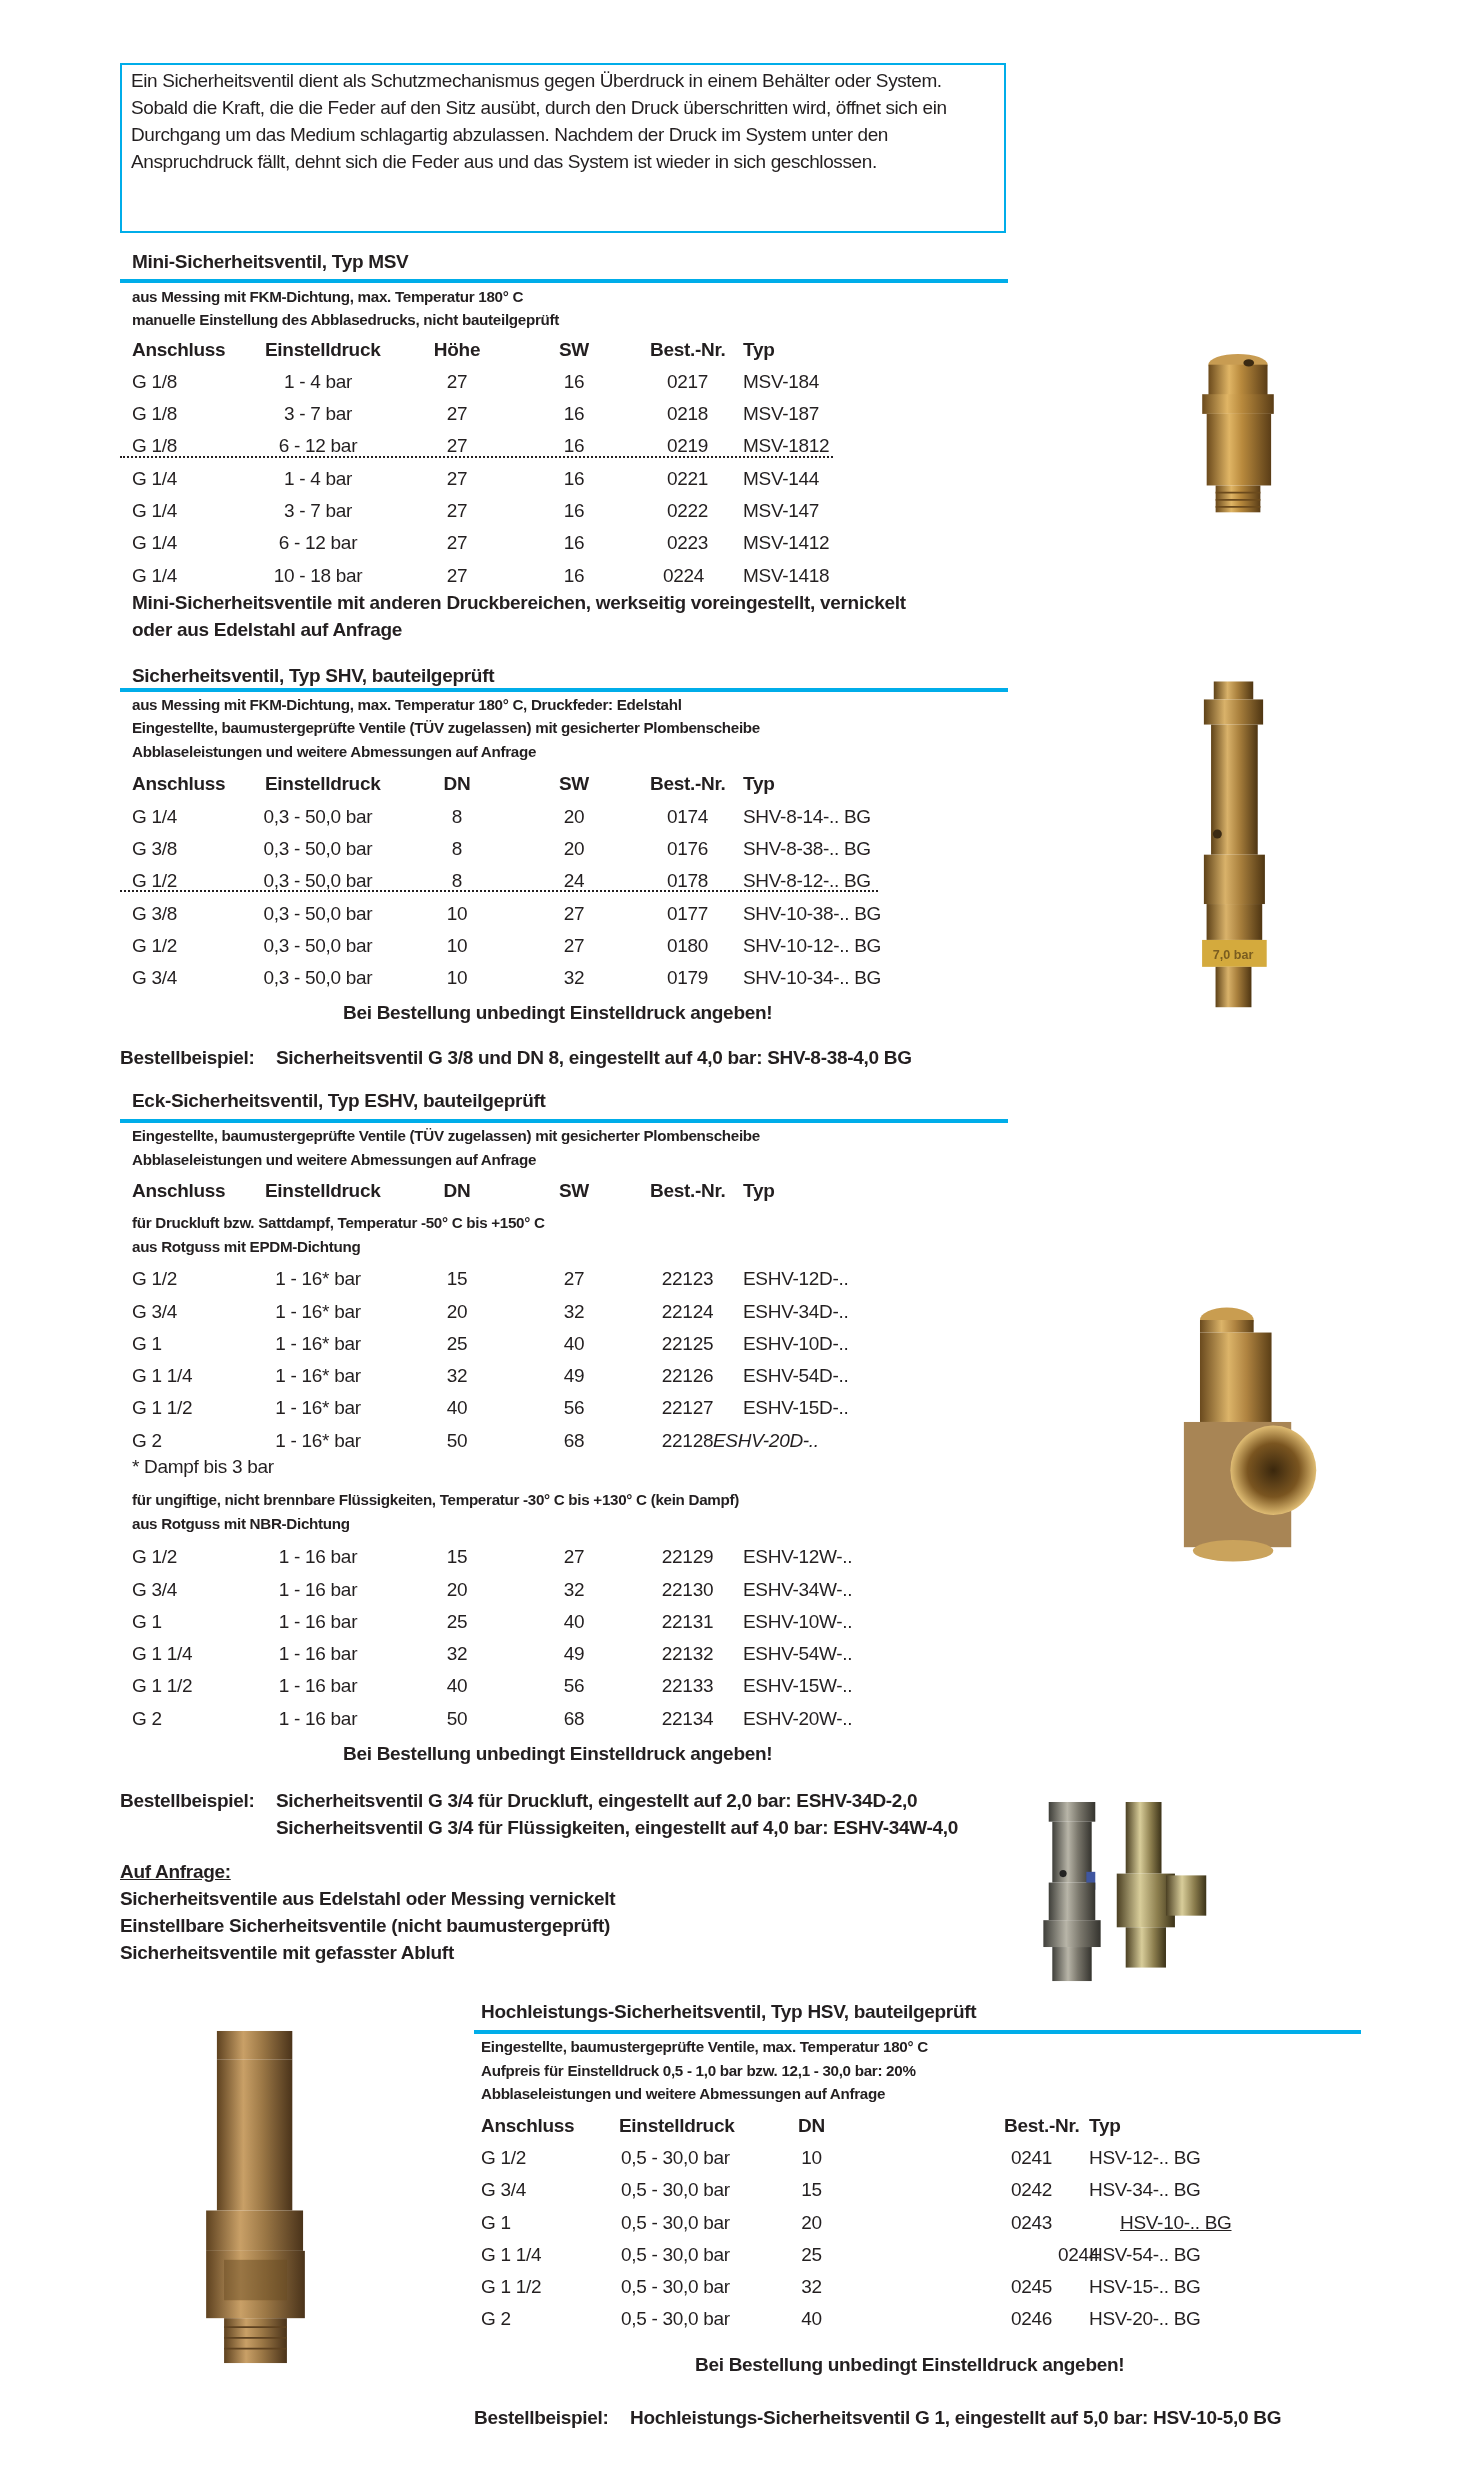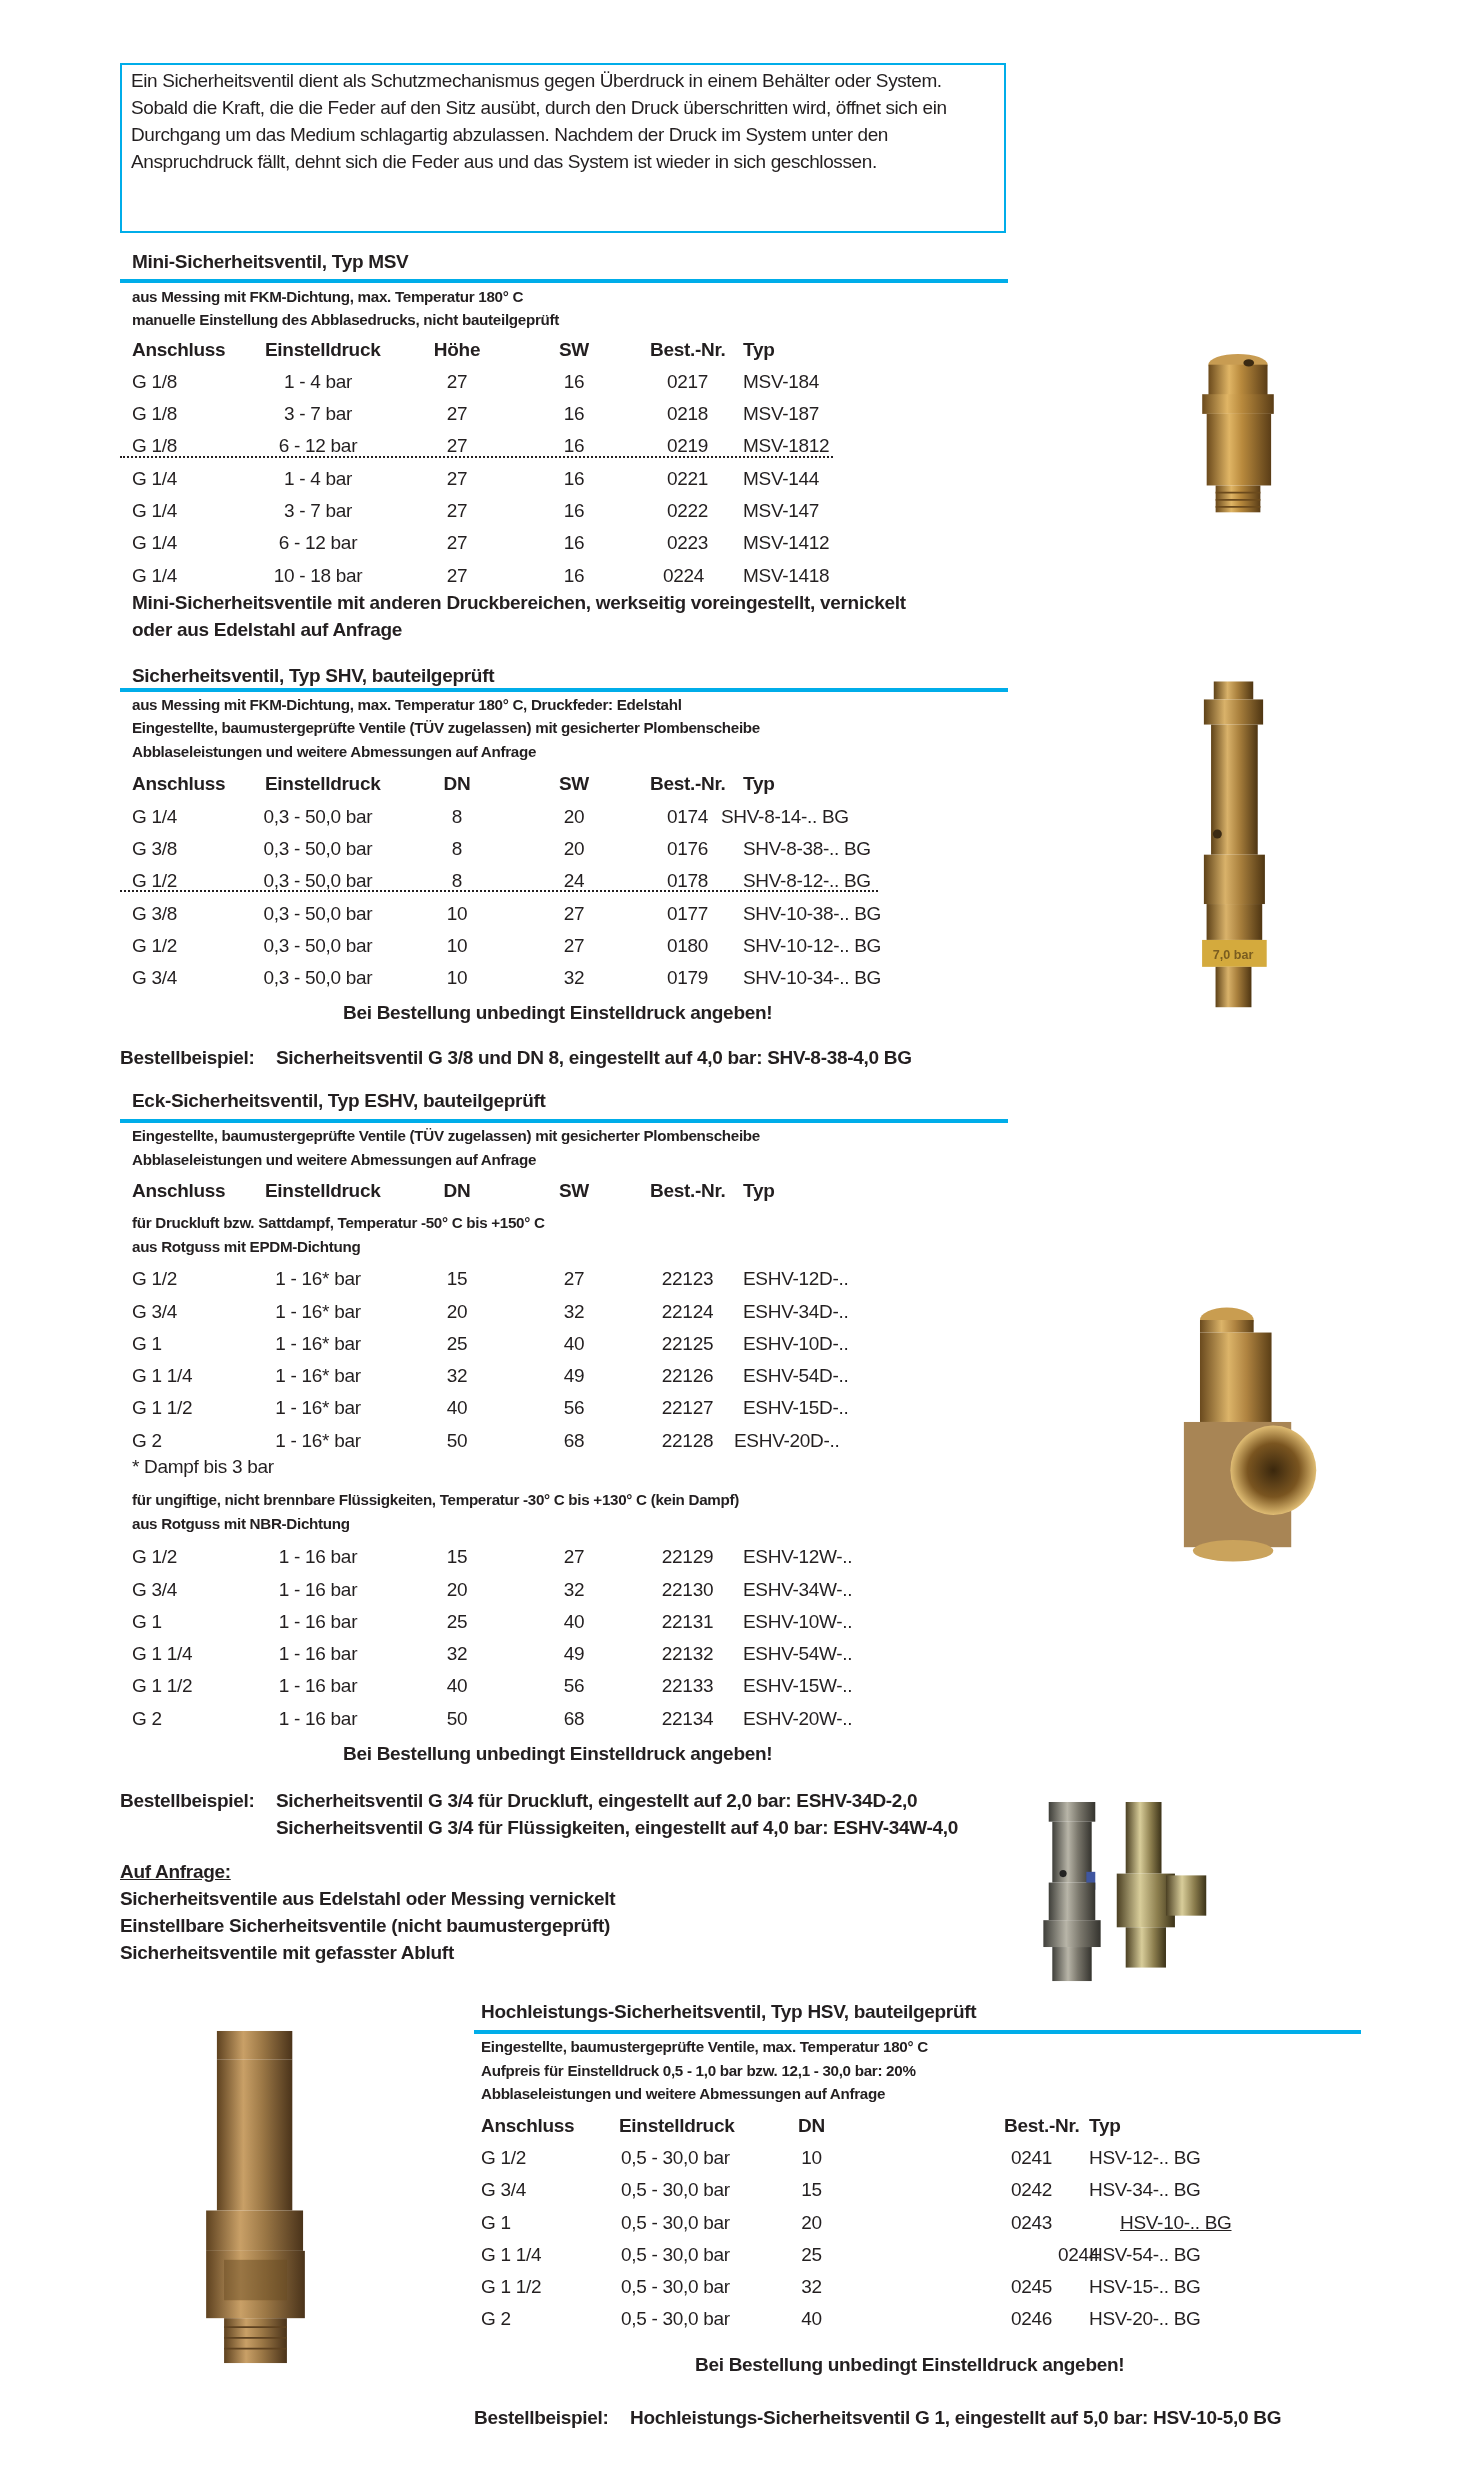--- a/index.html
+++ b/index.html
@@ -146,21 +146,21 @@
       <span class="cell c-center" style="left: 538px; width: 72px;">SW</span>
       <span class="cell c-left" style="left: 650px;">Best.-Nr.</span>
       <span class="cell c-left" style="left: 743px;">Typ</span>
     </div>
     <div class="row" style="left: 0px; top: 801px; width: 1483px;">
       <span class="cell c-left" style="left: 132px;">G 1/4</span>
       <span class="cell c-center" style="left: 251px; width: 134px;">0,3 - 50,0 bar</span>
       <span class="cell c-center" style="left: 421px; width: 72px;">8</span>
       <span class="cell c-center" style="left: 538px; width: 72px;">20</span>
       <span class="cell c-center" style="left: 638px; width: 99px;">0174</span>
-      <span class="cell c-left" style="left: 721px; text-align: center;">SHV-8-14-.. BG</span>
+      <span class="cell c-left" style="left: 743px; text-align: center;">SHV-8-14-.. BG</span>
     </div>
     <div class="row" style="left: 0px; top: 833px; width: 1483px;">
       <span class="cell c-left" style="left: 132px;">G 3/8</span>
       <span class="cell c-center" style="left: 251px; width: 134px;">0,3 - 50,0 bar</span>
       <span class="cell c-center" style="left: 421px; width: 72px;">8</span>
       <span class="cell c-center" style="left: 538px; width: 72px;">20</span>
       <span class="cell c-center" style="left: 638px; width: 99px;">0176</span>
       <span class="cell c-left" style="left: 743px;">SHV-8-38-.. BG</span>
     </div>
     <div class="row" style="left: 0px; top: 865px; width: 1483px;">
@@ -277,21 +277,21 @@
       <span class="cell c-center" style="left: 538px; width: 72px;">56</span>
       <span class="cell c-center" style="left: 638px; width: 99px;">22127</span>
       <span class="cell c-left" style="left: 743px;">ESHV-15D-..</span>
     </div>
     <div class="row" style="left: 0px; top: 1425px; width: 1483px;">
       <span class="cell c-left" style="left: 132px;">G 2</span>
       <span class="cell c-center" style="left: 251px; width: 134px;">1 - 16* bar</span>
       <span class="cell c-center" style="left: 421px; width: 72px;">50</span>
       <span class="cell c-center" style="left: 538px; width: 72px;">68</span>
       <span class="cell c-center" style="left: 638px; width: 99px;">22128</span>
-      <span class="cell c-left" style="left: 734px;">ESHV-20D-..</span>
+      <span class="cell c-left" style="left: 713px; font-style: italic;">ESHV-20D-..</span>
     </div>
   </div>
 <div class="abs" style="left:132px; top:1456px; font-size:19px; letter-spacing:-0.3px;">* Dampf bis 3 bar</div>
 <div class="abs note" style="left:132px; top:1488px;">für ungiftige, nicht brennbare Flüssigkeiten, Temperatur -30° C bis +130° C (kein Dampf)</div>
 <div class="abs note" style="left:132px; top:1512px;">aus Rotguss mit NBR-Dichtung</div>
 <div id="eshv-w-table">
     <div class="row" style="left: 0px; top: 1541px; width: 1483px;">
       <span class="cell c-left" style="left: 132px;">G 1/2</span>
       <span class="cell c-center" style="left: 251px; width: 134px;">1 - 16 bar</span>
       <span class="cell c-center" style="left: 421px; width: 72px;">15</span>

